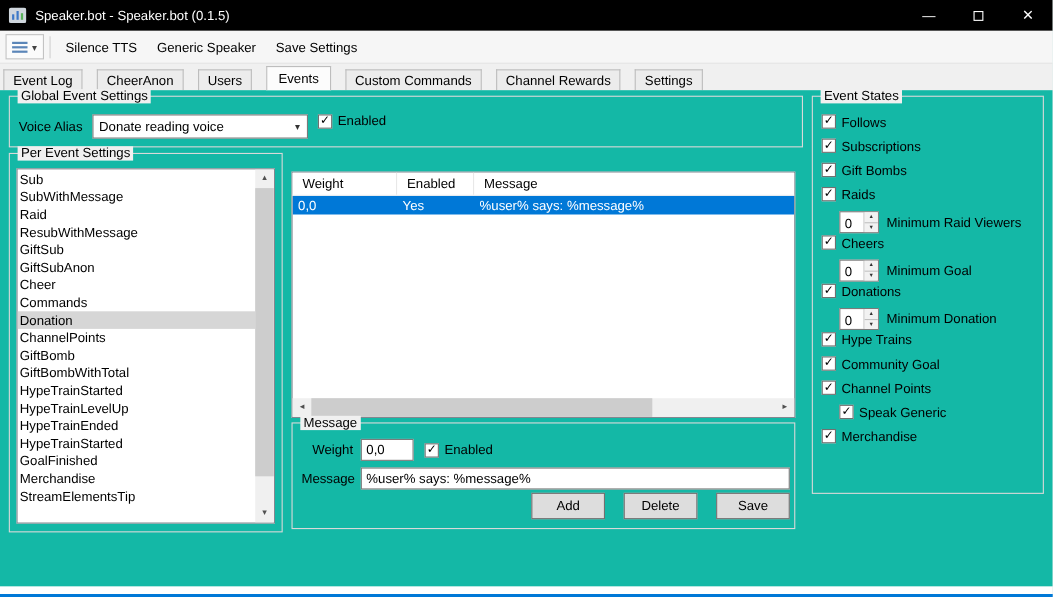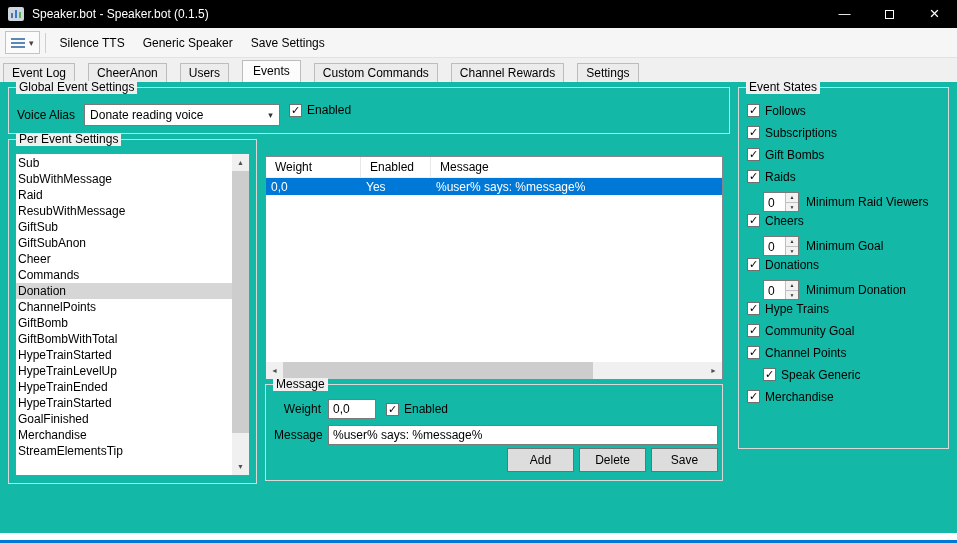--- a/index.html
+++ b/index.html
@@ -66,21 +66,21 @@
   .hthumb { position: absolute; left: 0; top: 0; height: 100%; width: 310px; background: #cdcdcd; }
 
   .gb-message { left: 265px; top: 302px; width: 458px; height: 97px; }
   .msg-row1 { position: absolute; top: 14px; left: 8px; right: 8px; display: flex; align-items: center; }
   .msg-row2 { position: absolute; top: 40px; left: 8px; right: 4px; display: flex; align-items: center; }
   .msg-label { width: 47px; text-align: right; margin-right: 7px; flex: none; }
   .textbox { border: 1px solid #7a7a7a; background: #fff; height: 20px; line-height: 18px; padding: 0 4px; white-space: nowrap; overflow: hidden; }
   .tb-weight { width: 48px; flex: none; }
   .tb-message { flex: 1; }
   .msg-row1 .checkbox { margin-left: 10px; margin-bottom: 0; }
-  .msg-buttons { position: absolute; bottom: 8px; right: 4px; display: flex; gap: 5px; }
+  .msg-buttons { position: absolute; bottom: 8px; right: 4px; display: flex; gap: 17px; }
   .btn { width: 67px; height: 24px; line-height: 22px; text-align: center; background: #ddd; border: 1px solid #707070; }
 
   .gb-states { left: 738px; top: 5px; width: 211px; height: 362px; }
   .es-body { position: absolute; left: 8px; top: 16px; right: 4px; }
 
   .checkbox { display: flex; align-items: center; gap: 5px; height: 13px; margin-bottom: 9px; }
   .checkbox.indent { margin-left: 16px; }
   .cb-box { width: 13px; height: 13px; border: 1px solid #707070; background: #fff; font-size: 11px; line-height: 11px; text-align: center; color: #000; flex: none; }
   .cb-label { white-space: nowrap; }
 

